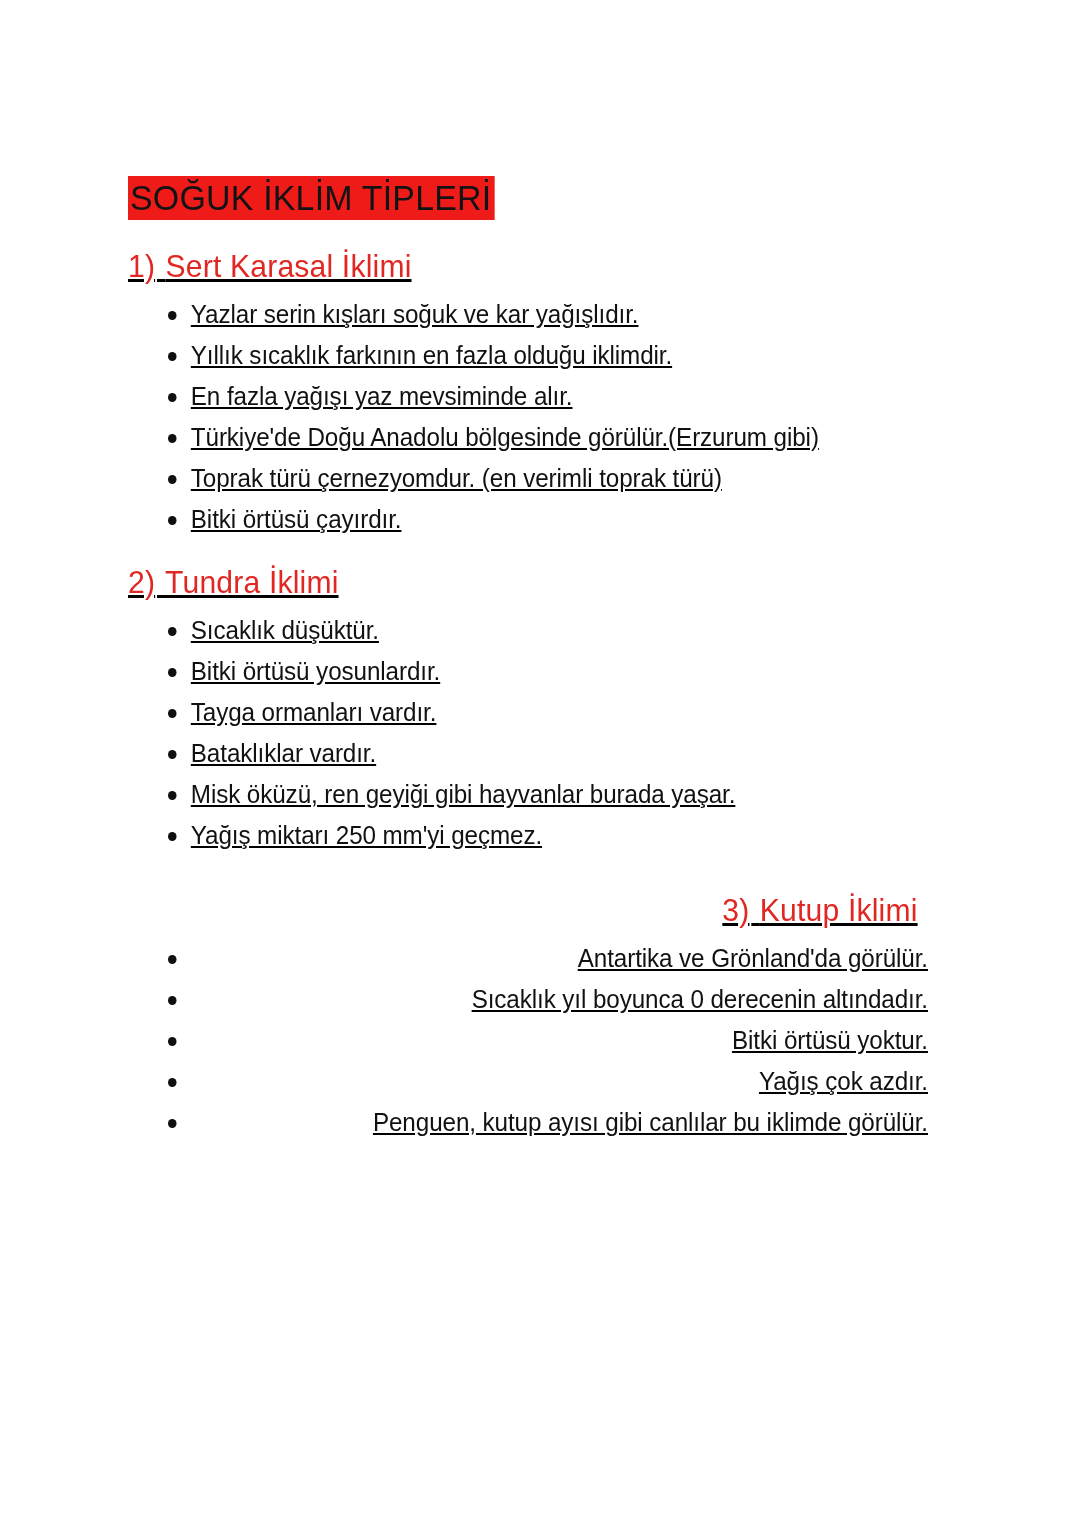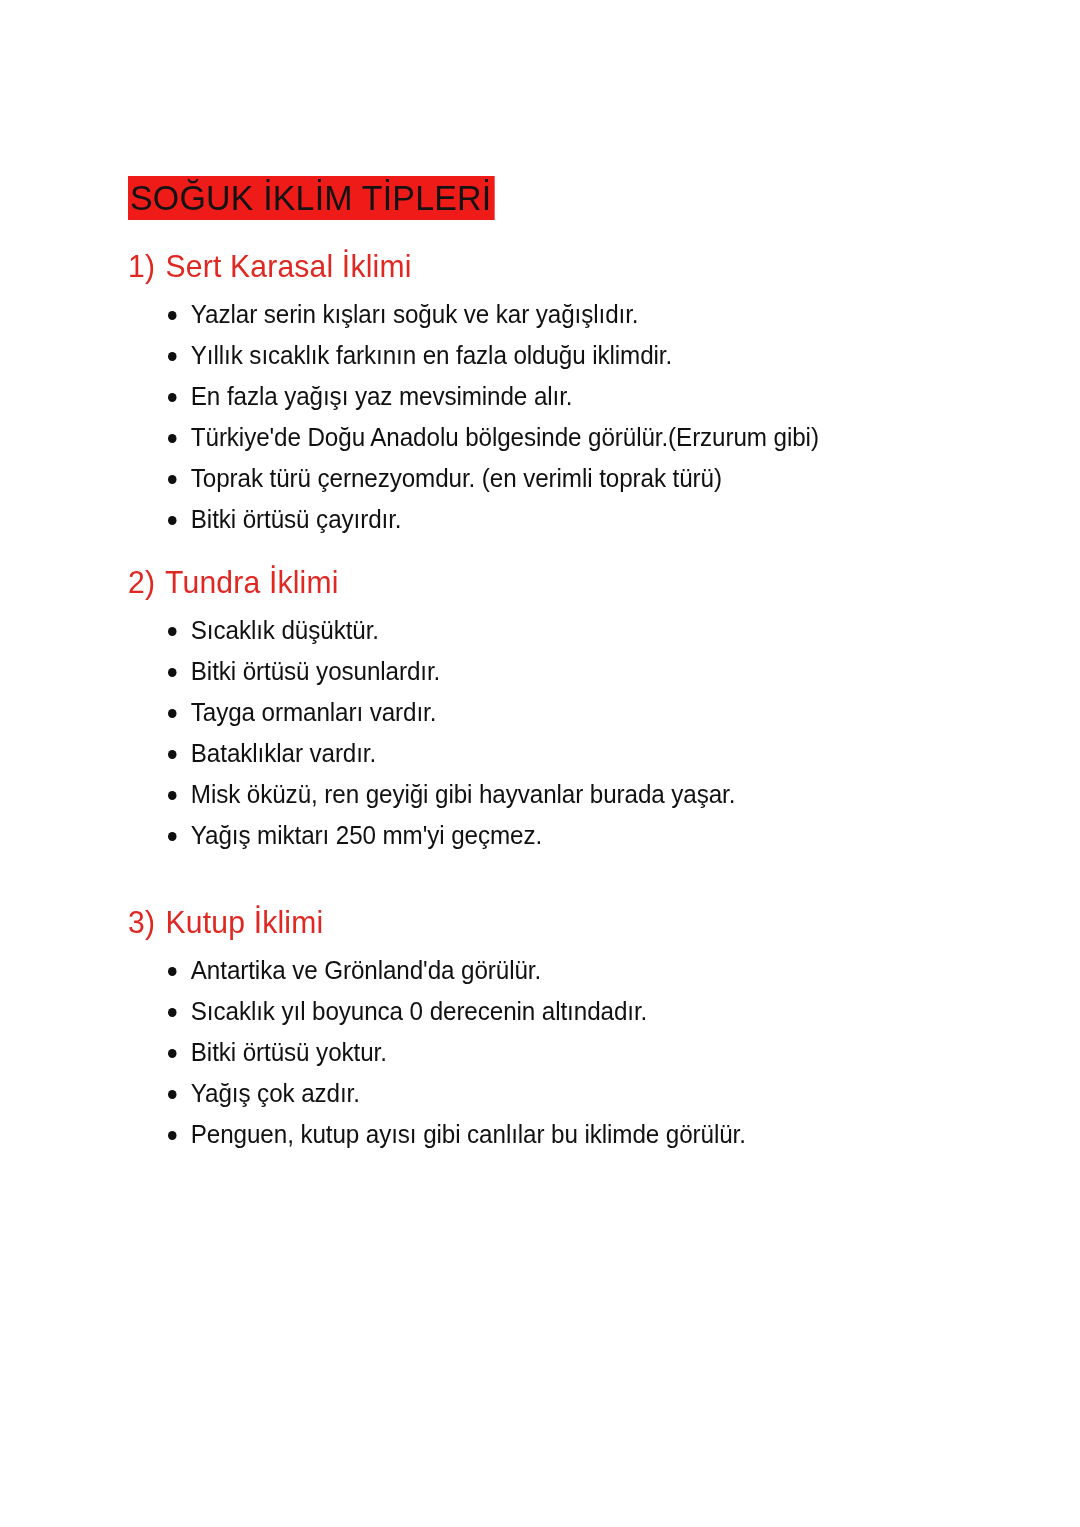--- a/index.html
+++ b/index.html
@@ -23,20 +23,21 @@
     width: 1080px;
     height: 1527px;
     background: #ffffff;
   }
 
   #content {
     position: absolute;
     left: 128px;
     top: 176px;
     width: 840px;
+    text-decoration: underline;
   }
 
   
   .doc-title-wrap {
     margin: 0 0 24px 0;
     line-height: 0;
   }
   .doc-title {
     display: inline-block;
     background: #EE1B18;
@@ -63,21 +64,21 @@
     line-height: 44px;
     letter-spacing: 0.2px;
     margin: 0 0 6px 0;
     white-space: nowrap;
     transform: scaleX(0.94);
     transform-origin: left center;
   }
   .sec-heading .num { margin-right: 2px; }
 
   .sec-2 { margin-top: 20px; }
-  .sec-3 { margin-top: 44px; }
+  .sec-3 { margin-top: 32px; text-align: right; }
 
   
   ul.bullets {
     list-style: none;
     margin: 0;
     padding: 0 0 0 40px;
   }
   ul.bullets li {
     position: relative;
     color: #111111;

